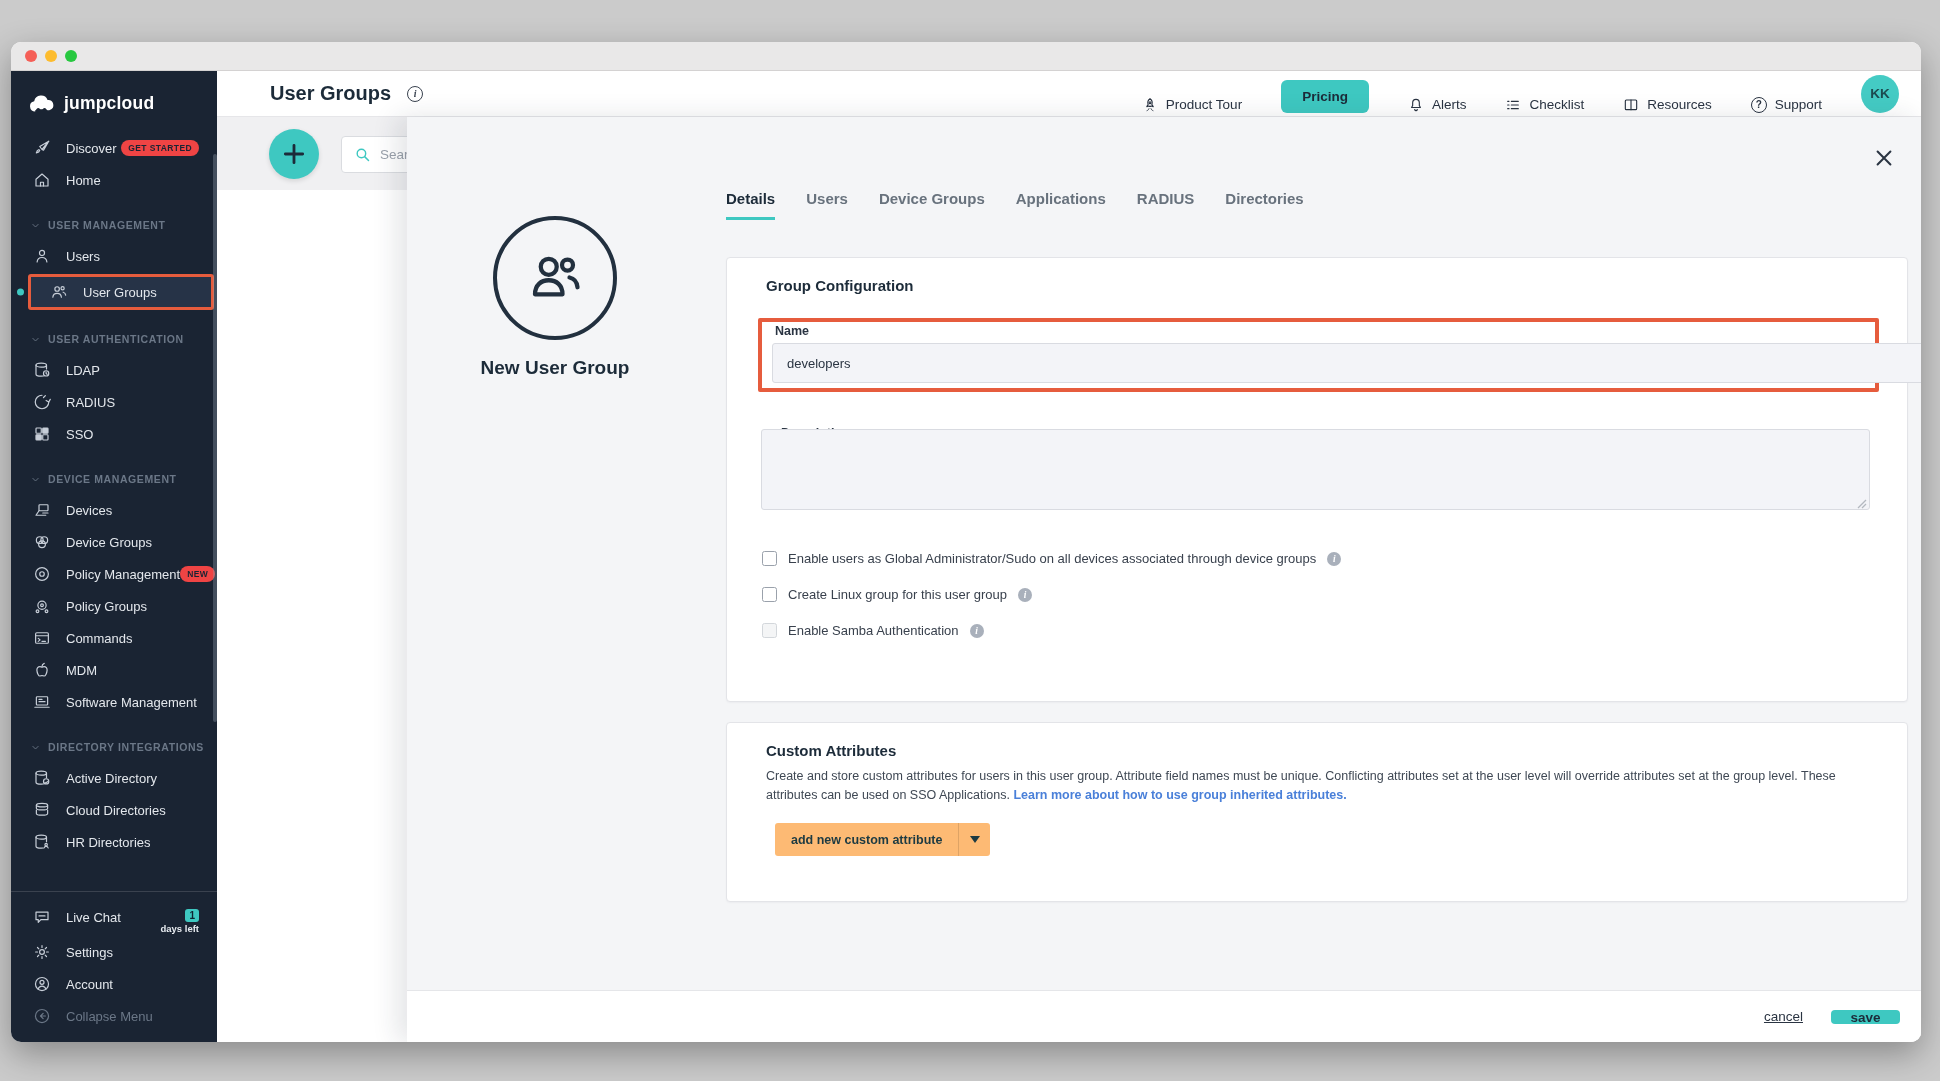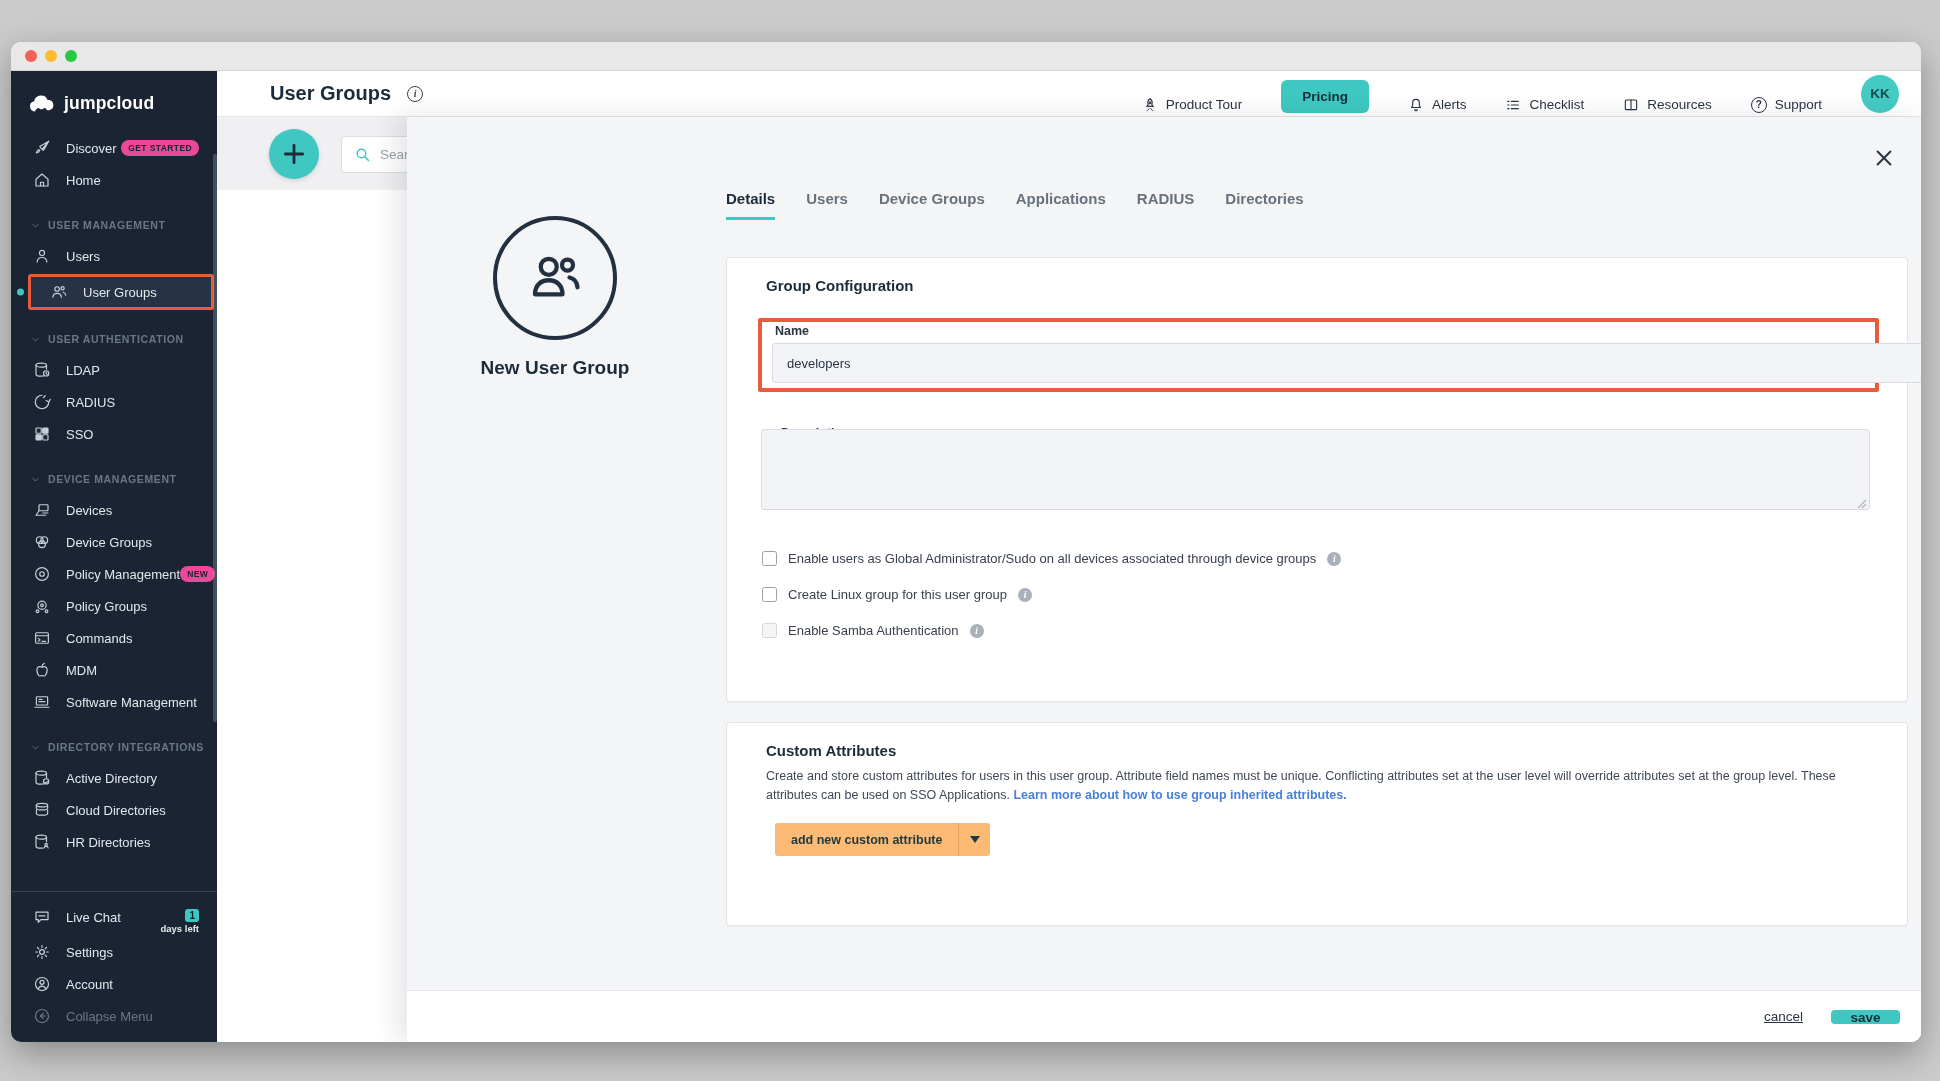--- a/index.html
+++ b/index.html
@@ -18,21 +18,21 @@
   .logo-text { color:#fff; font-weight:700; font-size:17.5px; letter-spacing:.2px; }
   .nav { flex:1 1 auto; overflow:hidden; padding-top:8px; }
   .srow { display:flex; align-items:center; height:32px; padding:0 10px 0 22px; font-size:13px; color:#e3e7ec; cursor:pointer; }
   .srow .slabel { margin-left:15px; white-space:nowrap; }
   .sicon { width:18px; height:18px; flex:0 0 18px; stroke:#c7ced8; fill:none; stroke-width:1.6; stroke-linecap:round; stroke-linejoin:round; }
   .srow.active { margin:2px 3px; height:36px; background:#263347; border:3px solid #e65c3d; border-radius:3px; padding-left:19px; position:relative; }
   .active-dot { position:absolute; left:-14px; top:50%; transform:translateY(-50%); width:7px; height:7px; border-radius:50%; background:#3ec8c1; }
   .srow.active { margin-left:17px; }
   .stitle { display:flex; align-items:center; gap:8px; height:30px; margin-top:14px; padding-left:20px; font-size:10.5px; font-weight:700; letter-spacing:.6px; color:#6b7787; }
   .chev { width:9px; height:9px; stroke:#6b7787; fill:none; stroke-width:2.4; stroke-linecap:round; stroke-linejoin:round; }
-  .badge-pill { margin-left:auto; margin-right:8px; background:#ec4899; color:#1a2433; font-size:8.5px; font-weight:700; letter-spacing:.4px; padding:3px 7px; border-radius:8px; white-space:nowrap; }
+  .badge-pill { margin-left:auto; margin-right:8px; background:#ef4444; color:#1a2433; font-size:8.5px; font-weight:700; letter-spacing:.4px; padding:3px 7px; border-radius:8px; white-space:nowrap; }
   .side-divider { height:1px; background:rgba(255,255,255,.14); margin:10px 0 6px 0; }
   .side-footer { padding-bottom:10px; }
   .badge-stack { margin-left:auto; margin-right:8px; display:flex; flex-direction:column; align-items:flex-end; gap:1px; position:relative; top:4px; }
   .num-badge { background:#3ec8c1; color:#0f2430; font-size:10px; font-weight:700; padding:1px 4px; border-radius:3px; }
   .badge-caption { color:#e8ecf1; font-size:9.5px; font-weight:700; }
   .srow.disabled, .srow.disabled .slabel { color:#6b7787; }
   .srow.disabled .sicon { stroke:#6b7787; }
   .side-scrollbar { position:absolute; left:202px; top:83px; width:4px; height:568px; background:rgba(150,160,175,.35); border-radius:2px; }
 
   
@@ -63,21 +63,21 @@
   .close-x svg { width:22px; height:22px; stroke:#2a3442; stroke-width:2.2; stroke-linecap:round; }
   .group-circle { position:absolute; left:86px; top:99px; width:124px; height:124px; border:4px solid #22303f; border-radius:50%; display:flex; align-items:center; justify-content:center; }
   .group-circle svg { width:60px; height:60px; stroke:#22303f; fill:none; stroke-width:1.7; stroke-linecap:round; stroke-linejoin:round; }
   .modal-title { position:absolute; left:28px; top:240px; width:240px; text-align:center; font-size:19px; font-weight:700; color:#1c2b39; }
   .tabs { position:absolute; left:319px; top:73px; display:flex; gap:31px; }
   .tab { font-size:15px; font-weight:700; color:#68727d; padding-bottom:10px; cursor:pointer; }
   .tab.active { color:#1c2b39; border-bottom:3px solid #3ec8c1; }
 
   .card { position:absolute; left:319px; width:1182px; background:#fff; border:1px solid #e3e4e8; border-radius:4px; box-shadow:0 1px 2px rgba(20,30,50,.04); }
   .card1 { top:140px; height:445px; }
-  .card2 { top:605px; height:204px; }
+  .card2 { top:605px; height:180px; }
   .card-heading { position:absolute; left:39px; top:19px; font-size:15px; font-weight:700; color:#1c2b39; }
 
   .orange-box { position:absolute; left:31px; top:60px; width:1121px; height:74px; border:4px solid #e65c3d; border-radius:2px; }
   .field-label { font-size:12.5px; font-weight:700; color:#2a3442; }
   .name-label { position:absolute; left:13px; top:2px; }
   .text-input { background:#f3f4f8; border:1px solid #d9dbe1; border-radius:3px; font-size:13px; color:#2a3442; padding:0 14px; font-family:inherit; outline:none; }
   .name-input { position:absolute; left:10px; top:21px; width:1171px; height:40px; }
   .desc-label { position:absolute; left:34px; top:168px;padding-left:20px; }
   .desc-area { position:absolute; left:34px; top:171px; width:1109px; height:81px; resize:none; padding:10px 14px; }
   .resize-grip { position:absolute; left:1128px; top:237px; width:12px; height:12px; }

